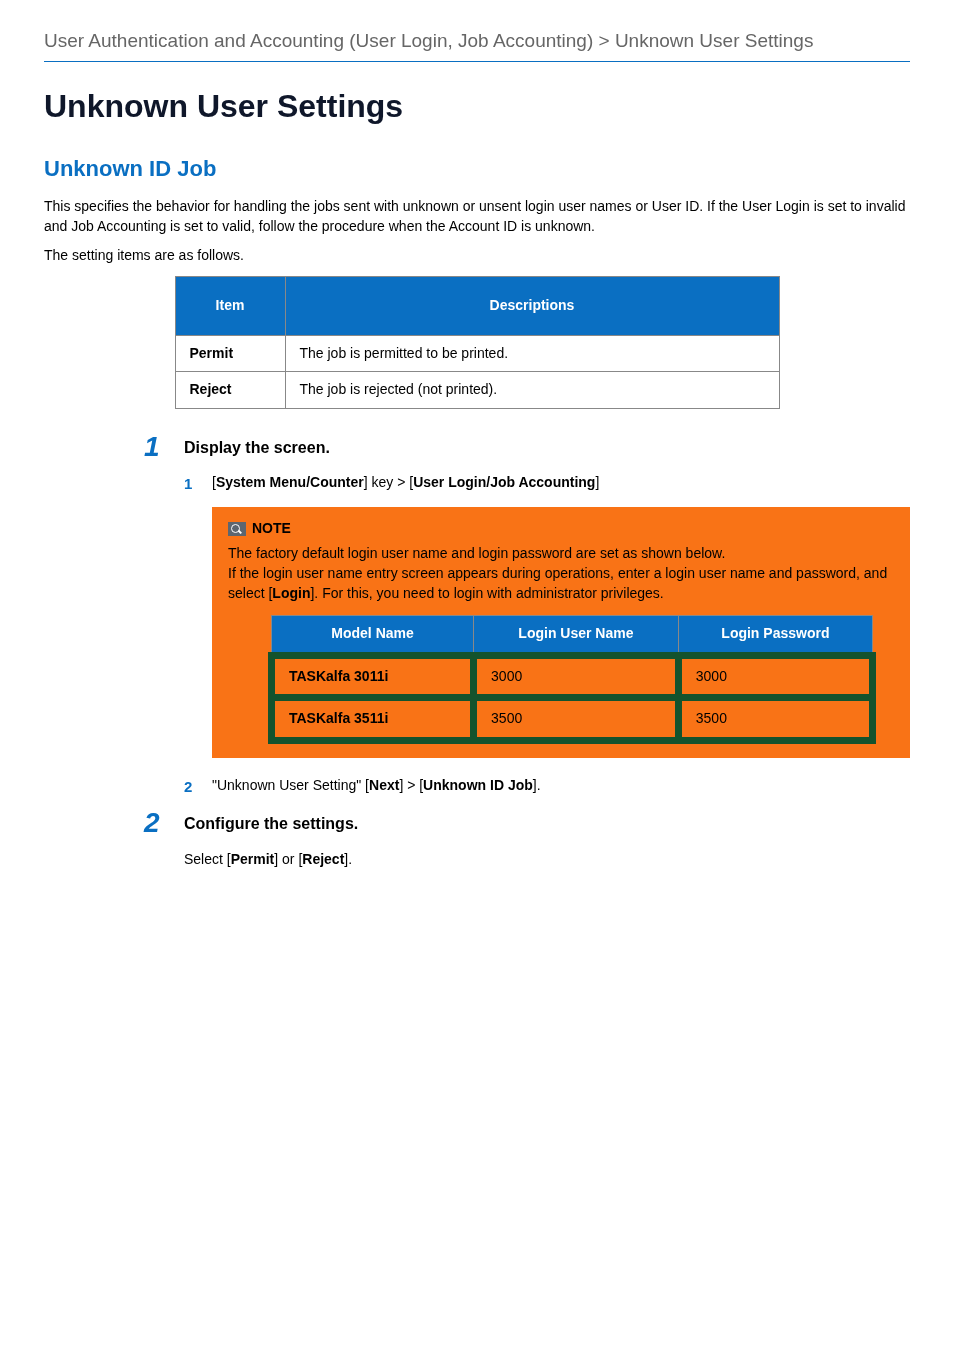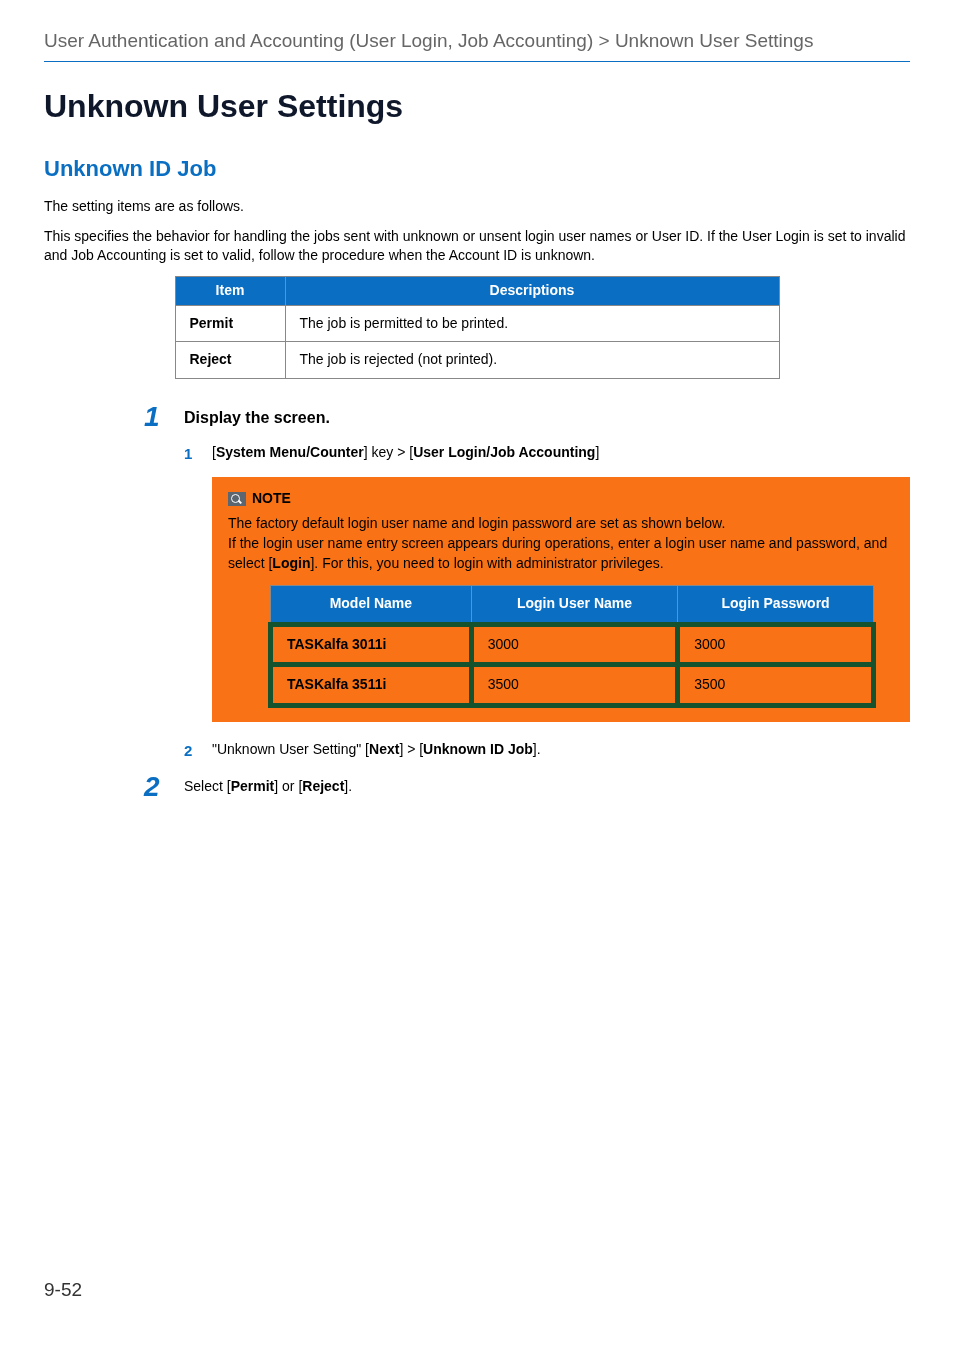--- a/index.html
+++ b/index.html
@@ -49,21 +49,21 @@
     width: 605px;
     margin: 10px auto 28px auto;
     border-collapse: collapse;
     font-size: 14px;
   }
   .table1 th {
     background: #0a6fc2;
     color: #fff;
     font-weight: bold;
     text-align: center;
-    padding: 4px 10px;
+    padding: 19px 10px;
     border: 1px solid #888;
   }
   .table1 td {
     border: 1px solid #888;
     padding: 8px 14px;
   }
   .table1 td.item {
     font-weight: bold;
     width: 110px;
   }
@@ -146,21 +146,21 @@
   }
   .table2 th {
     background: #0a6fc2;
     color: #fff;
     font-weight: bold;
     text-align: center;
     padding: 8px 10px;
     border: 1px solid #888;
   }
   .table2 td {
-    border: 5px solid #14532d;
+    border: 7px solid #14532d;
     padding: 8px 14px;
   }
   .table2 td.model {
     font-weight: bold;
   }
   .page-num {
     text-align: left;
     font-size: 19px;
     color: #333;
     margin-top: 480px;
@@ -171,22 +171,22 @@
 </head>
 <body>
 
 <div class="page">
   <div class="breadcrumb">User Authentication and Accounting (User Login, Job Accounting) &gt; Unknown User Settings</div>
   <hr class="hr-blue">
 
   <div class="h1">Unknown User Settings</div>
   <div class="h2">Unknown ID Job</div>
 
+  <p class="para">This specifies the behavior for handling the jobs sent with unknown or unsent login user names or User ID. If the User Login is set to invalid and Job Accounting is set to valid, follow the procedure when the Account ID is unknown.</p>
   <p class="para">The setting items are as follows.</p>
-  <p class="para">This specifies the behavior for handling the jobs sent with unknown or unsent login user names or User ID. If the User Login is set to invalid and Job Accounting is set to valid, follow the procedure when the Account ID is unknown.</p>
 
   <table class="table1">
     <thead>
       <tr>
         <th>Item</th>
         <th>Descriptions</th>
       </tr>
     </thead>
     <tbody>
       <tr>
@@ -247,19 +247,20 @@
     <div class="substep" style="margin-top:18px">
       <span class="sub-num">2</span>
       <span>
         <span>"Unknown User Setting" [</span><b>Next</b><span>] &gt; [</span><b>Unknown ID Job</b><span>].</span>
       </span>
     </div>
   </div>
 
   <div class="step-block">
     <div class="step-num">2</div>
+    <div class="step-title">Configure the settings.</div>
     <p>
       <span>Select [</span><b>Permit</b><span>] or [</span><b>Reject</b><span>].</span>
     </p>
   </div>
 
   <div class="page-num">9-52</div>
 </div>
 
 </body></html>

